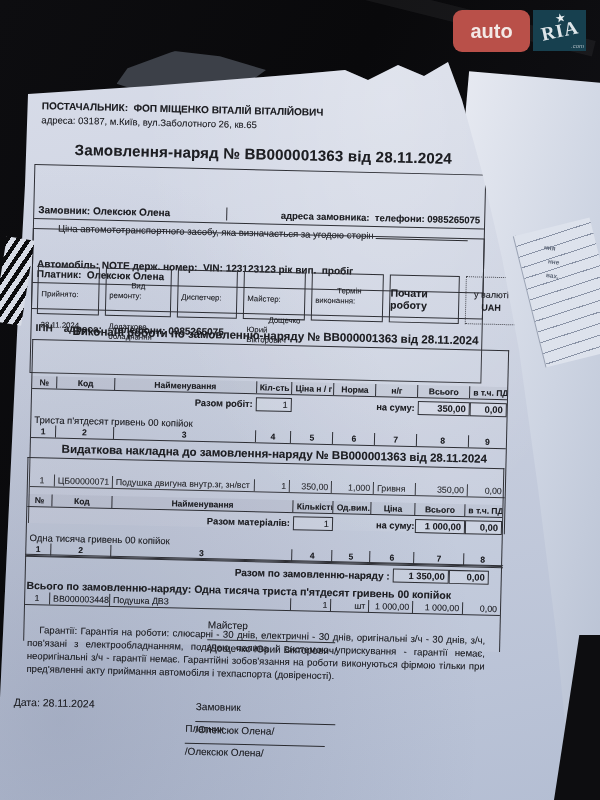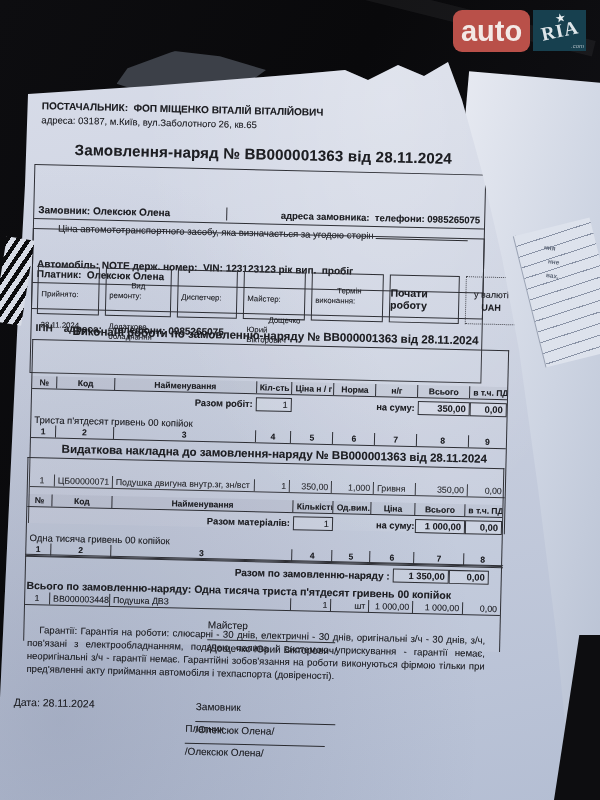--- a/index.html
+++ b/index.html
@@ -19,21 +19,21 @@
   .frag{position:absolute;font-size:6.5px;color:#5f6878;transform:rotate(8deg);z-index:1;font-weight:bold;}
   .stripes{position:absolute;left:0px;top:238px;width:28px;height:86px;
     background:repeating-linear-gradient(115deg,#0c0c0e 0 4px,#d8dce6 4px 9px);
     transform:rotate(9deg);z-index:3;}
   .br-dark{position:absolute;right:0;bottom:0;width:46px;height:165px;background:#0d0d10;
     clip-path:polygon(55% 0,100% 0,100% 100%,0 100%);z-index:4;}
 
   
   .logo{position:absolute;top:10px;right:14px;display:flex;gap:3px;z-index:6;}
   .logo-auto{width:77px;height:42px;border-radius:9px;display:flex;align-items:center;justify-content:center;
-    font-weight:bold;font-size:29px;color:#f3e9e6;letter-spacing:0;}
+    font-weight:bold;font-size:20px;color:#f3e9e6;letter-spacing:0;}
   .logo-ria{position:relative;width:53px;height:41px;display:flex;align-items:center;justify-content:center;}
   .ria-text{font-weight:bold;font-size:19px;letter-spacing:1px;color:#dfe6ea;transform:rotate(-12deg);
     font-family:"Liberation Serif",serif;}
   .ria-star{position:absolute;top:1px;left:22px;color:#e8eef1;font-size:12px;transform:rotate(-12deg);}
   .ria-com{position:absolute;right:2px;bottom:2px;font-size:6px;font-style:italic;color:#aebac2;}
 
   
   .paper{position:absolute;inset:0;z-index:2;
     background:
       radial-gradient(ellipse at 65% 12%, rgba(255,255,255,0.28), transparent 45%),

